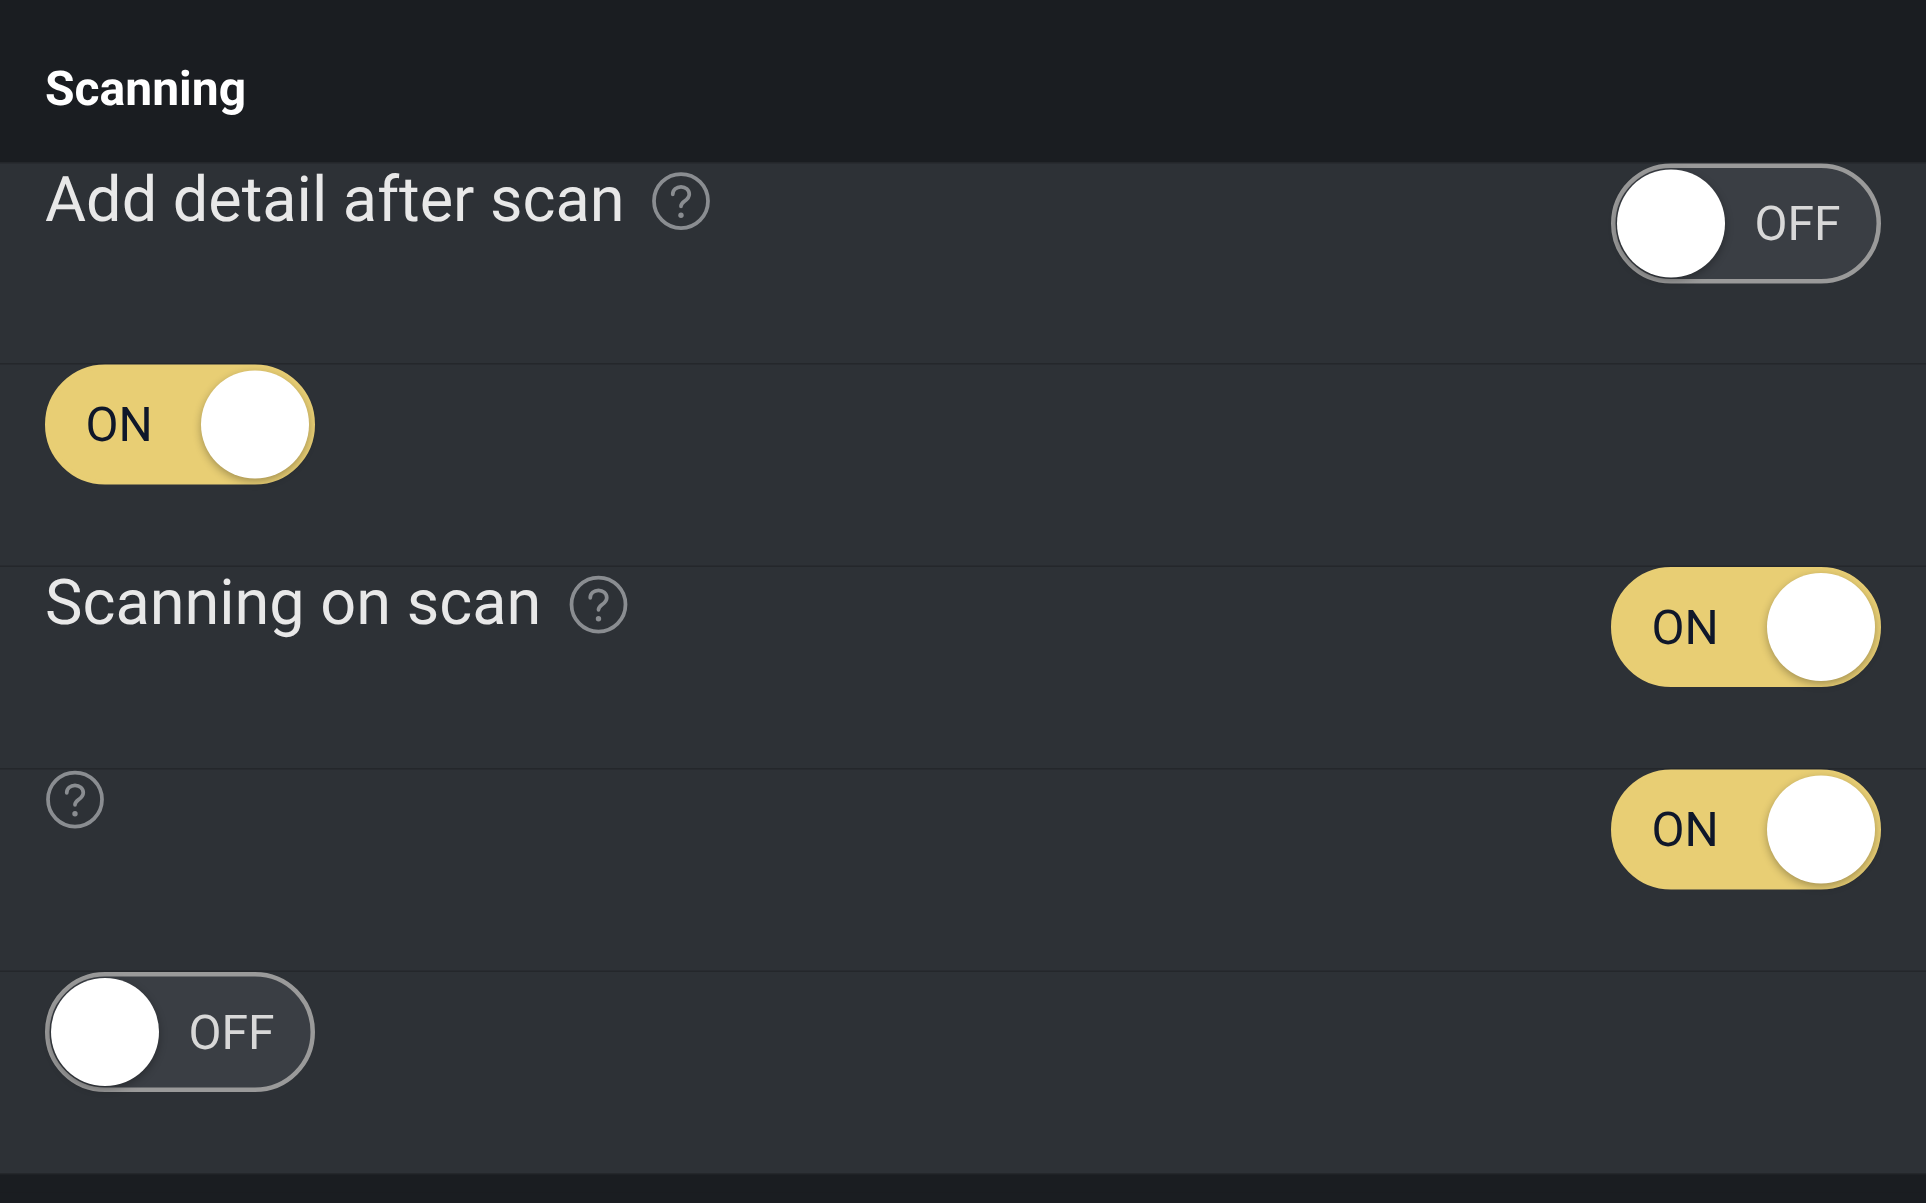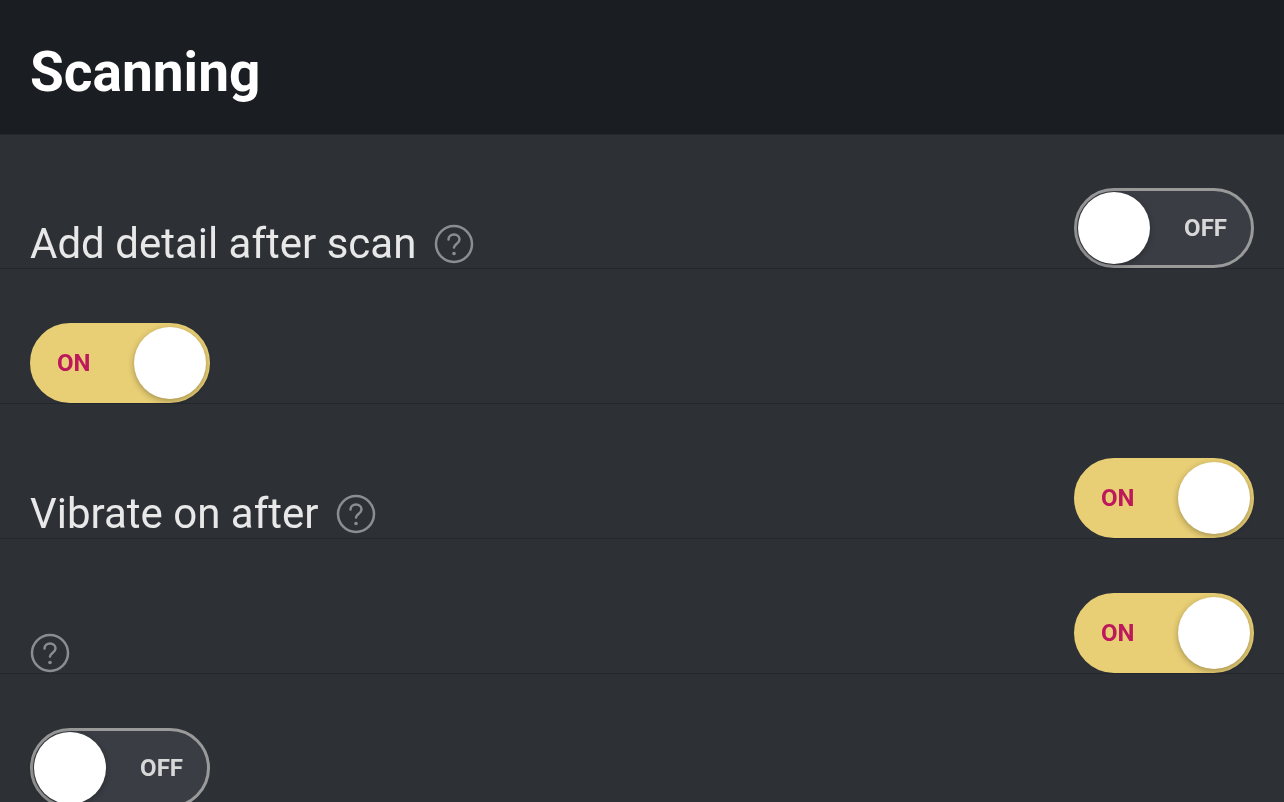--- a/index.html
+++ b/index.html
@@ -13,30 +13,30 @@
       background: #1a1d21;
       font-family: -apple-system, BlinkMacSystemFont, "Segoe UI", Roboto, Helvetica, Arial, sans-serif;
       color: #e8e8e8;
       overflow: hidden;
     }
     .header {
       padding: 40px 30px 30px 30px;
       background: #1a1d21;
     }
     .header-title {
-      font-size: 55px;
+      font-size: 32px;
       font-weight: 700;
       color: #ffffff;
     }
     .settings-list {
       background: #2d3136;
     }
     .setting-row {
       display: flex;
-      align-items: flex-end;
+      align-items: flex-start;
       justify-content: space-between;
       padding: 0 30px;
       height: 135px;
       border-bottom: 1px solid #24272b;
     }
     .setting-row:first-child {
       border-top: 1px solid #24272b;
     }
     .setting-label-wrap {
       display: flex;
@@ -89,28 +89,28 @@
       transform: translateY(-50%);
       box-shadow: 0 2px 6px rgba(0,0,0,0.3);
     }
     .toggle.off .toggle-knob {
       left: 1px;
     }
     .toggle.on .toggle-knob {
       right: 1px;
     }
     .toggle-text {
-      font-size: 24px;
-      font-weight: 700;
+      font-size: 32px;
+      font-weight: 400;
     }
     .toggle.off .toggle-text {
       color: #d8d8d8;
     }
     .toggle.on .toggle-text {
-      color: #be185d;
+      color: #0f172a;
     }
     .footer-gap {
       height: 12px;
       background: #1a1d21;
     }
   </style>
 </head>
 <body>
 
 <div class="header">
@@ -138,21 +138,21 @@
 
   <div class="setting-row">
     <div class="toggle on">
       <span class="toggle-text">ON</span>
       <div class="toggle-knob"></div>
     </div>
   </div>
 
   <div class="setting-row">
     <div class="setting-label-wrap">
-      <span class="setting-label">Vibrate on after</span>
+      <span class="setting-label">Scanning on scan</span>
       <span class="help-icon">
         <svg viewBox="0 0 40 40" fill="none">
           <circle cx="20" cy="20" r="18" stroke="#8a8d91" stroke-width="2.5"></circle>
           <path d="M14.5 15.5c0-3 2.5-5 5.5-5s5.5 2 5.5 5c0 2.2-1.5 3.4-3 4.5-1.3 1-2.5 1.8-2.5 3.5" stroke="#8a8d91" stroke-width="2.5" stroke-linecap="round"></path>
           <circle cx="20" cy="29.5" r="1.8" fill="#8a8d91"></circle>
         </svg>
       </span>
     </div>
     <div class="toggle on">
       <span class="toggle-text">ON</span>

